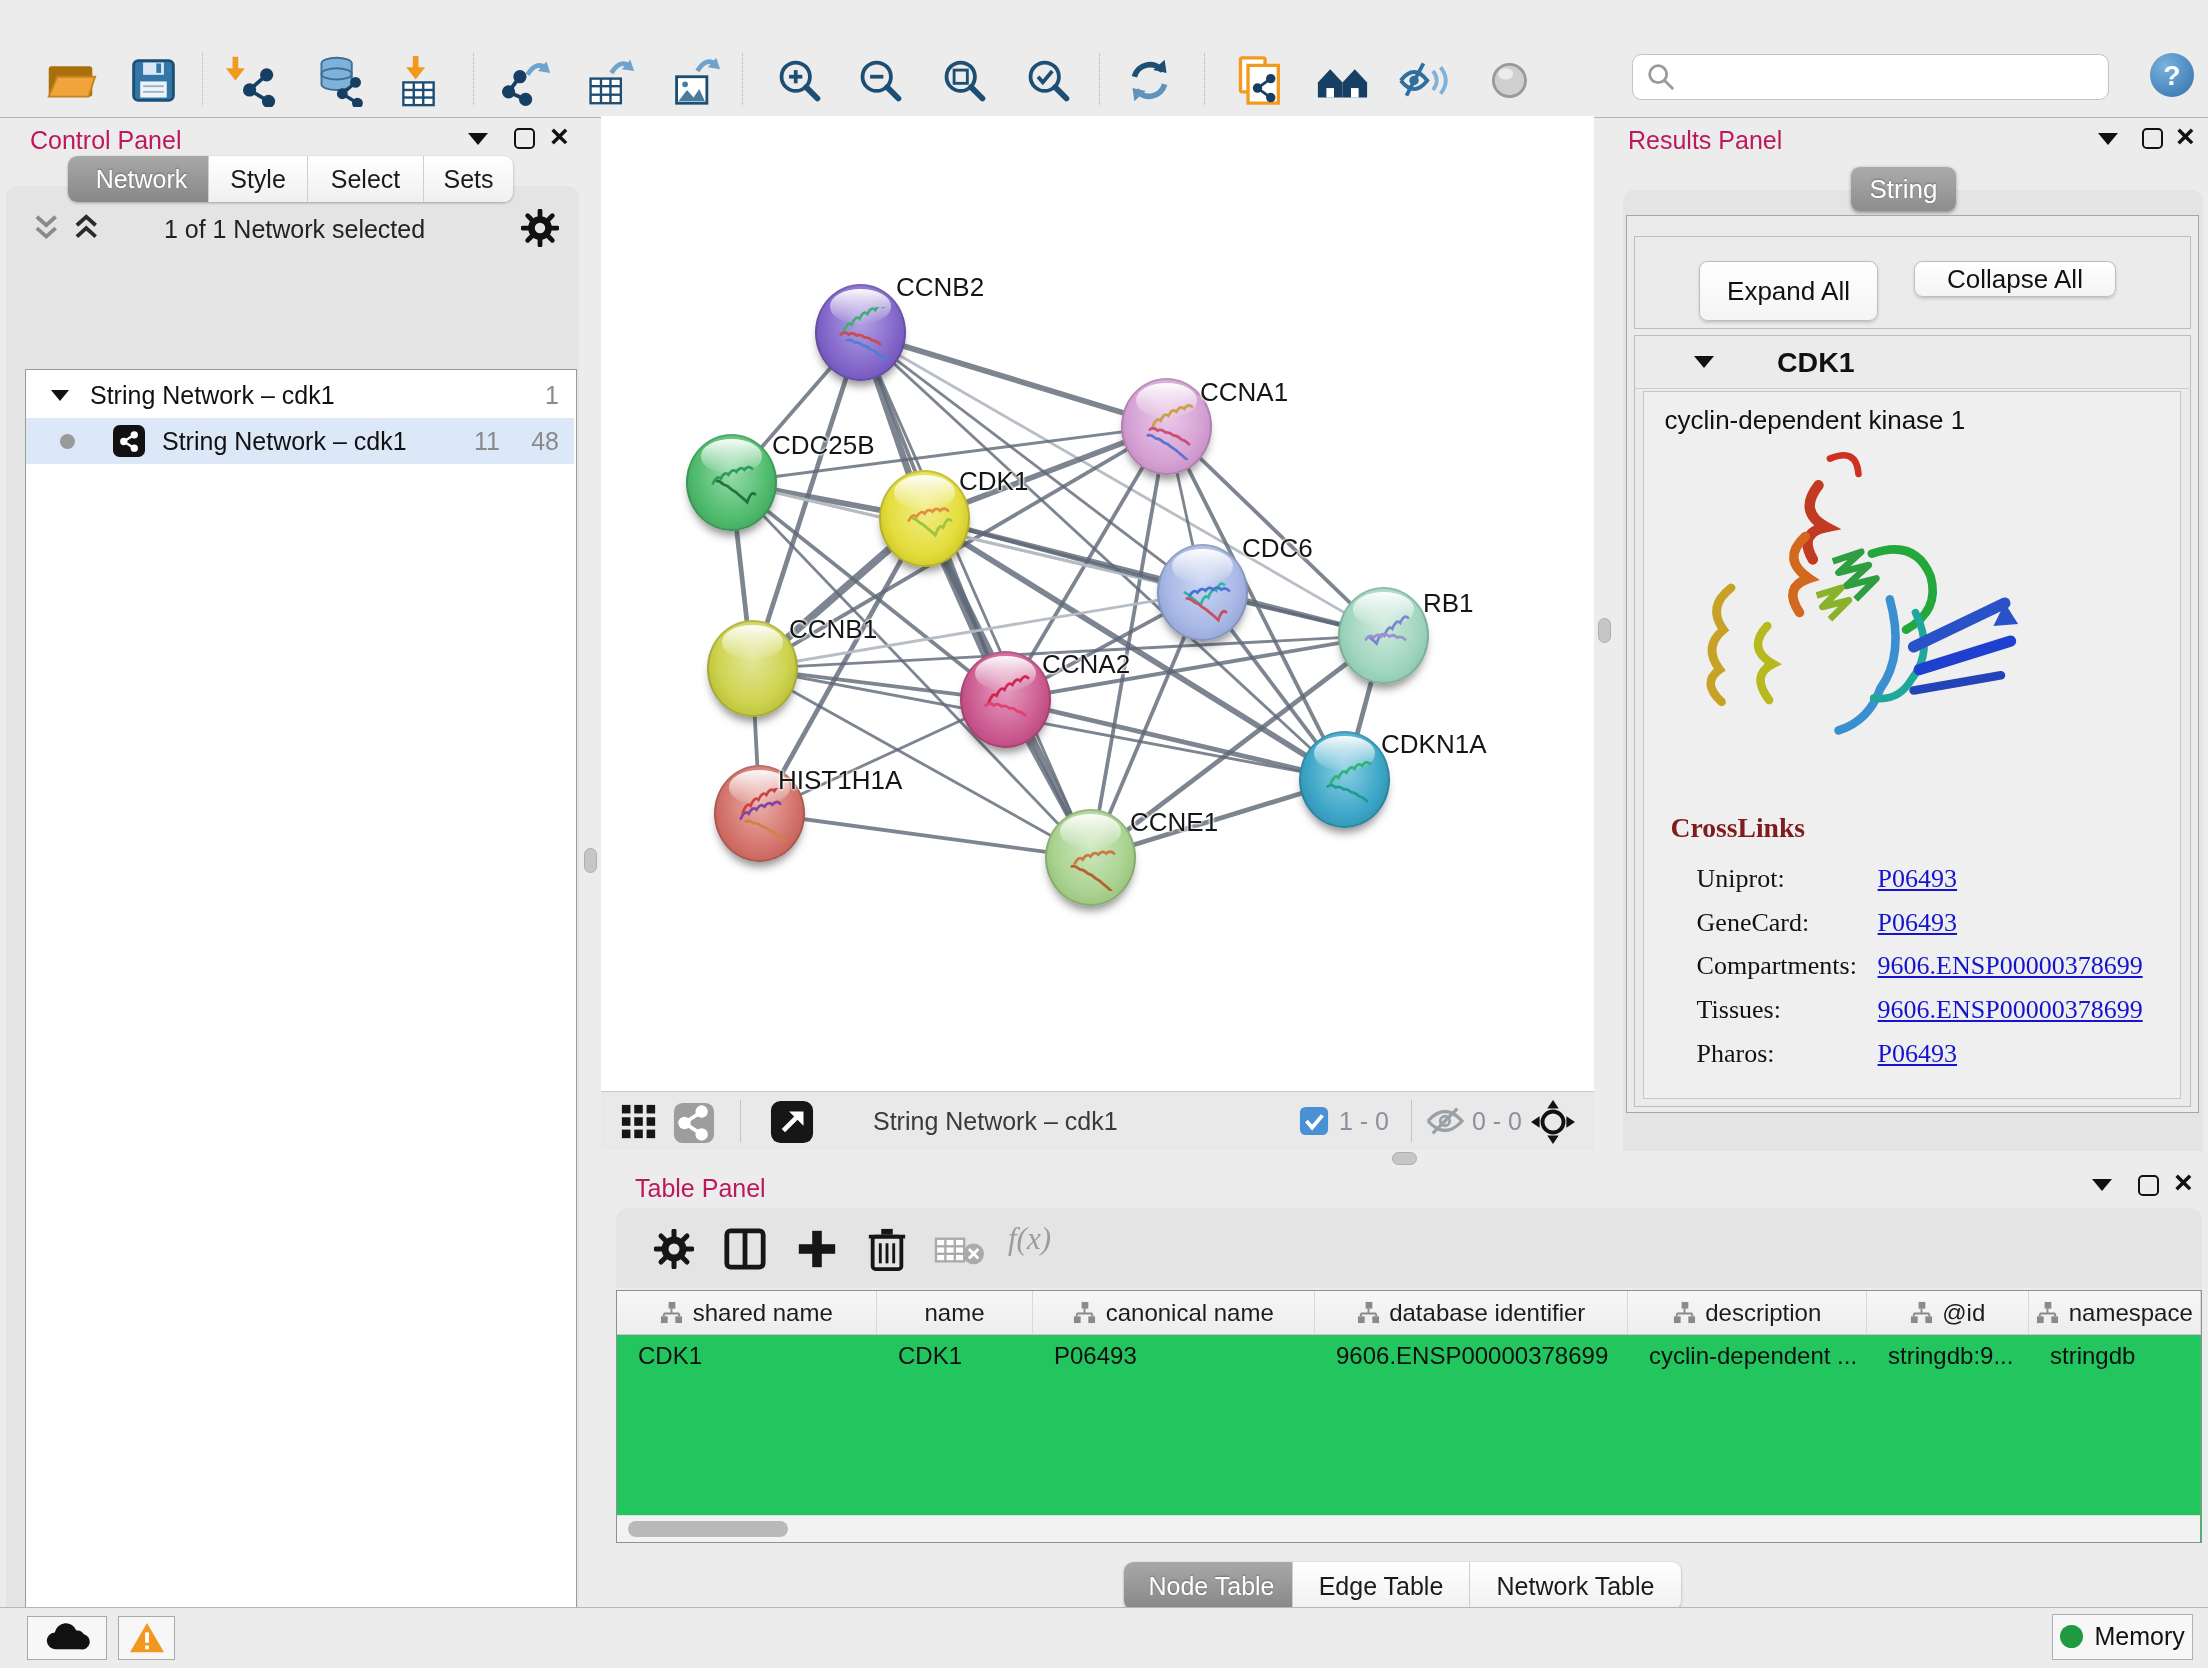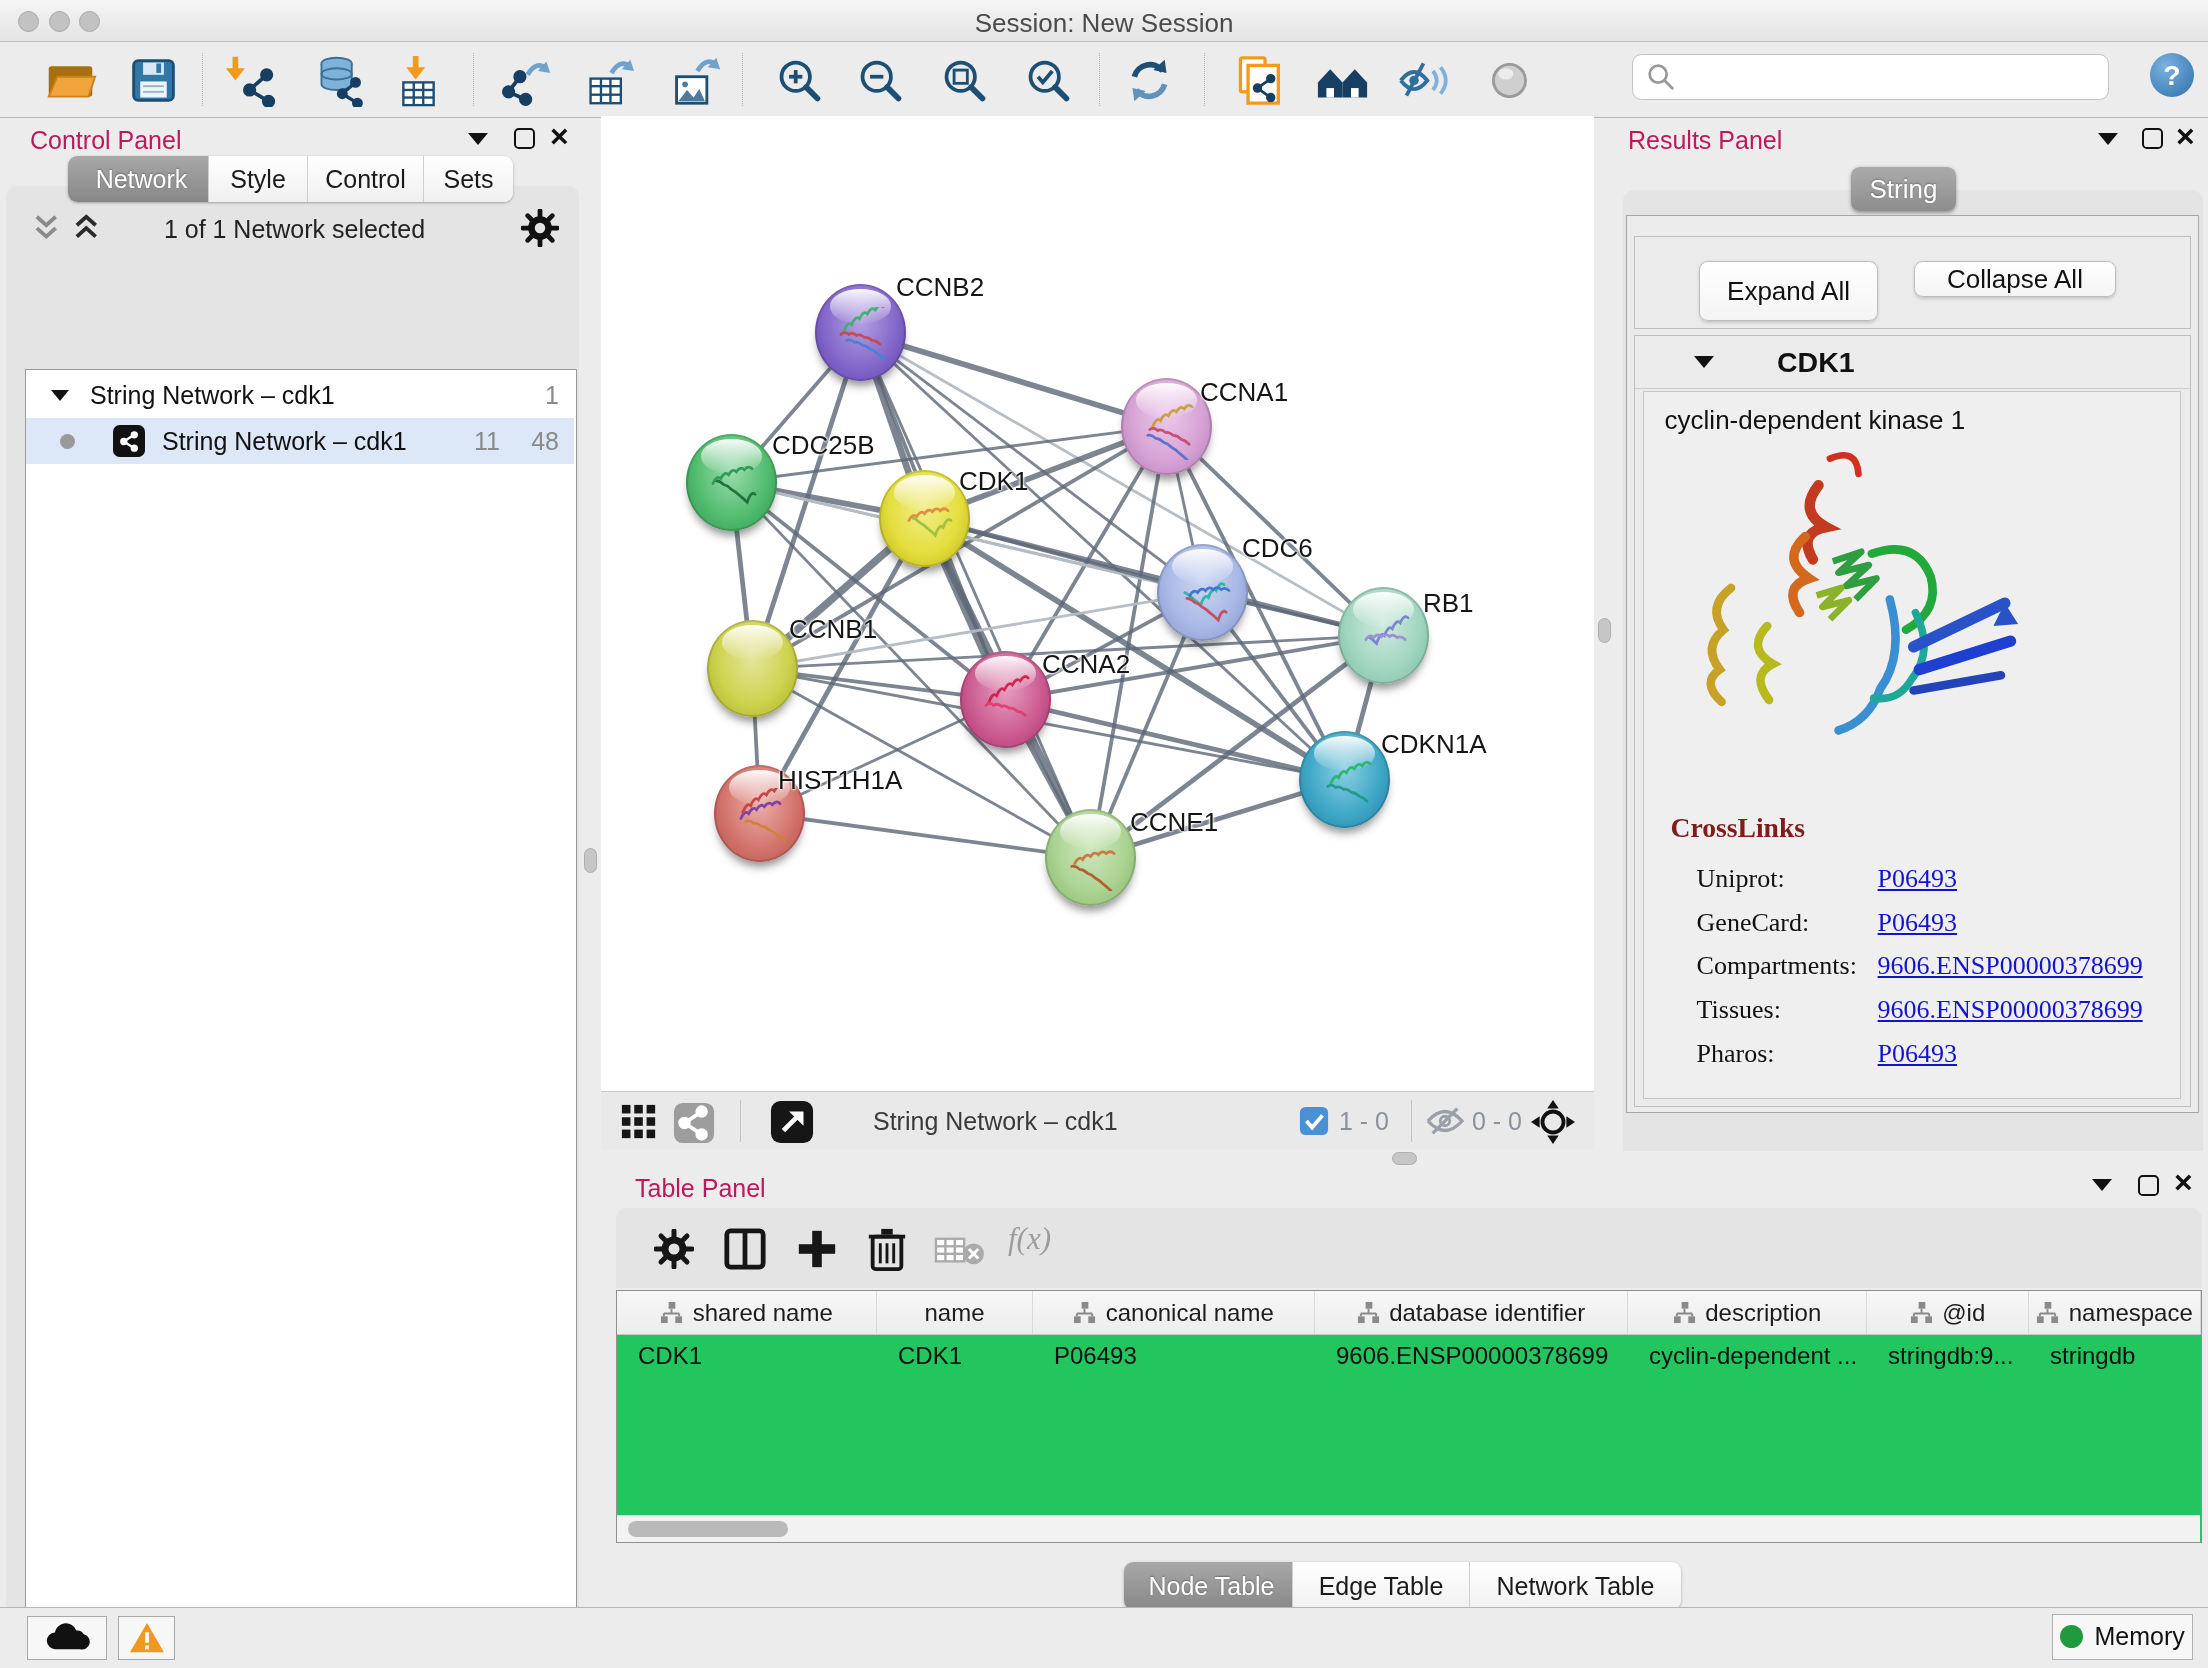--- a/index.html
+++ b/index.html
@@ -103,26 +103,20 @@
     display:flex; align-items:center; justify-content:center; }
   #memory-btn { left:2052px; top:5.7px; width:141px; height:46px; background:#f7f7f7; border:1.9px solid #b0b0b0;
     display:flex; align-items:center; justify-content:center; gap:11.4px; font-size:25px; color:#111; }
   #memory-dot { width:23px; height:23px; border-radius:50%; background:var(--memgreen); }
 </style>
 </head>
 <body>
 
 <div id="app">
 
-  <div id="titlebar" class="abs">
-    <div class="traffic abs" style="left:18px"></div>
-    <div class="traffic abs" style="left:49px"></div>
-    <div class="traffic abs" style="left:79px"></div>
-    <div id="win-title" class="abs">Session: New Session</div>
-  </div>
 
   <div id="toolbar" class="abs">
     <div class="tbtn abs" style="left:43px">
       <svg width="53" height="53" viewBox="0 0 56 56">
         <rect x="5" y="13" width="46" height="32" rx="3" fill="#a86f0c"></rect>
         <path d="M5 45 L14 24 h40 L47 45 Z" fill="#f2a43c" stroke="#c8821c" stroke-width="2"></path>
       </svg>
     </div>
     <div class="tbtn abs" style="left:126px">
       <svg width="53" height="53" viewBox="0 0 56 56">
@@ -299,21 +293,21 @@
     <div class="ptitle abs" style="left:30px;top:9.5px">Control Panel</div>
     <span class="tri-down abs" style="left:468px;top:17px"></span>
     <span class="winbox abs" style="left:514px;top:12.4px"></span>
     <span class="winx abs" style="left:550px;top:9.5px">×</span>
 
     <div class="subpanel abs" style="left:5.7px;top:70px;width:573px;height:1421px"></div>
 
     <div class="seg abs" style="left:68px;top:40px;width:445px;height:46px">
       <div class="tab sel" style="width:141px">Network</div>
       <div class="tab" style="width:99px">Style</div>
-      <div class="tab" style="width:116px">Control</div>
+      <div class="tab" style="width:116px">Select</div>
       <div class="tab" style="width:89px">Sets</div>
     </div>
 
     <svg class="abs" style="left:32px;top:97px" width="28.5" height="32" viewBox="0 0 30 34">
       <polyline points="5,4 15,13 25,4" fill="none" stroke="#8a8a8a" stroke-width="4"></polyline>
       <polyline points="5,16 15,25 25,16" fill="none" stroke="#8a8a8a" stroke-width="4"></polyline>
     </svg>
     <svg class="abs" style="left:72px;top:97px" width="28.5" height="32" viewBox="0 0 30 34">
       <polyline points="5,13 15,4 25,13" fill="none" stroke="#2a2a2a" stroke-width="4"></polyline>
       <polyline points="5,25 15,16 25,25" fill="none" stroke="#2a2a2a" stroke-width="4"></polyline>

